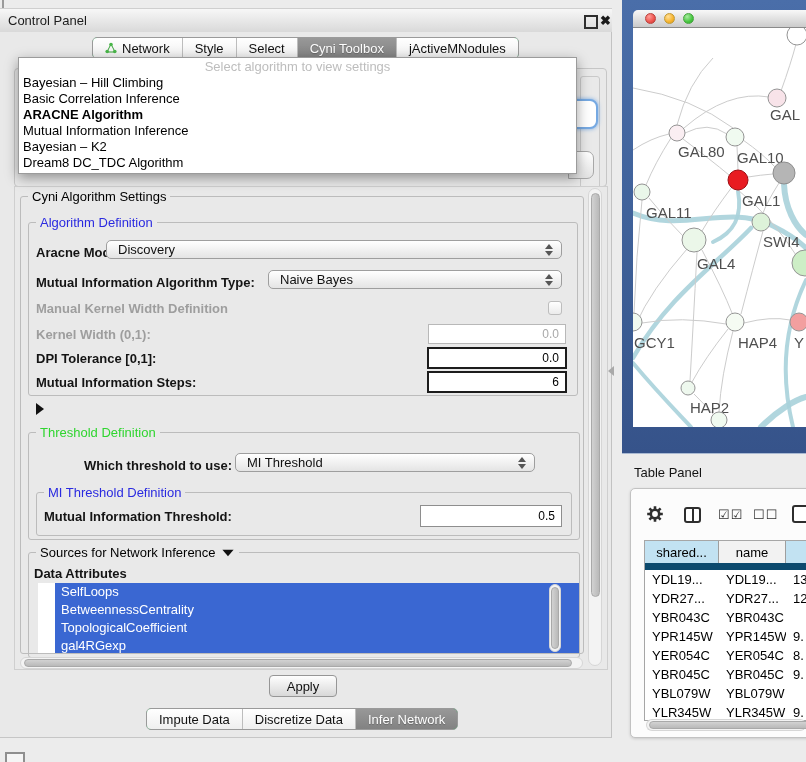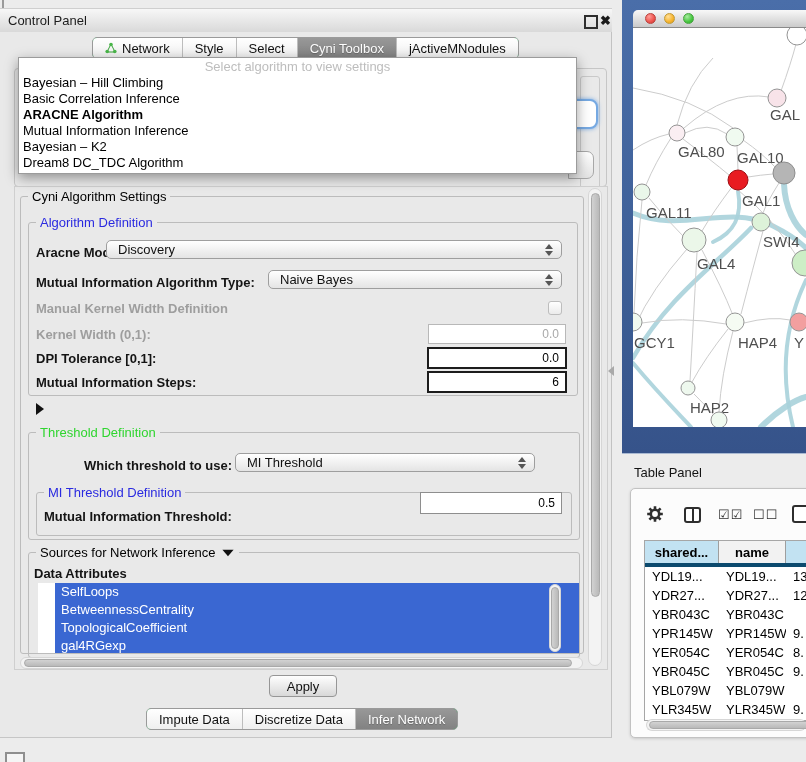--- a/index.html
+++ b/index.html
@@ -86,21 +86,21 @@
   .l-grn{background:radial-gradient(circle at 35% 30%,#a9eba0,#46c63f 60%,#36a332);border:1px solid #47a33f;}
   .canvas{left:633px;top:28px;width:194px;height:399px;background:#fff;overflow:hidden;}
   
   .tp-box{left:630px;top:488px;width:190px;height:248px;background:#fcfcfc;
           border:1px solid #c2c2c2;border-radius:5px;box-shadow:0 1px 3px rgba(0,0,0,.15);}
   .tbl-wrap{left:644px;top:540px;width:162px;height:179px;overflow:hidden;
             border:1px solid #a6a6a6;border-right:none;background:#fff;}
   .trow{display:flex;height:19px;}
   .trow>div{box-sizing:border-box;font-size:13px;color:#000;display:flex;align-items:center;
             padding-left:7px;white-space:nowrap;overflow:hidden;}
-  .th{height:22px;border-bottom:4px solid #0c4a6e;font-weight:bold;}
+  .th{height:22px;border-bottom:7px solid #0c4a6e;}
   .th>div{justify-content:center;padding-left:0;font-size:13px;border-right:1px solid #9e9e9e;}
   .c1{width:74px;flex:none;} .c2{width:67px;flex:none;} .c3{width:80px;flex:none;}
   .hl{background:#c2e2f2;} .nh{background:#f2f2f2;}
   .tool-ico{position:absolute;color:#2e2e2e;}
   .sqr-ico{box-sizing:border-box;border:2px solid #2e2e2e;border-radius:3px;background:#fff;}
 </style>
 </head>
 <body>
 
 <div class="stage">
@@ -213,21 +213,21 @@
     <span>MI Threshold</span>
     <span class="arr">
         <span class="tri-up"></span>
         <span class="tri-dn"></span>
       </span>
   </div>
   <div class="abs gbox" style="left:36px;top:492px;width:534px;height:42px;">
     <div class="legend lg-blue">MI Threshold Definition</div>
   </div>
   <div class="abs lbl b" style="left:44px;top:505px;height:22px;">Mutual Information Threshold:</div>
-  <div class="field f-mid" style="left:420px;top:492px;width:142px;height:22px;">0.5</div>
+  <div class="field f-mid" style="left:420px;top:505px;width:142px;height:22px;">0.5</div>
 
   <div class="abs gbox" style="left:28px;top:552px;width:550px;height:104px;">
     <div class="legend">
       <span>Sources for Network Inference</span>
       <span class="tri-d" style="transform:scale(.8);"></span>
     </div>
   </div>
   <div class="abs lbl b" style="left:34px;top:565px;height:16px;">Data Attributes</div>
   <div class="abs attr-list" id="attr-list" style="left:38px;top:583px;width:524px;height:70px;padding-left:17px;">
       <div class="ai">SelfLoops</div>

